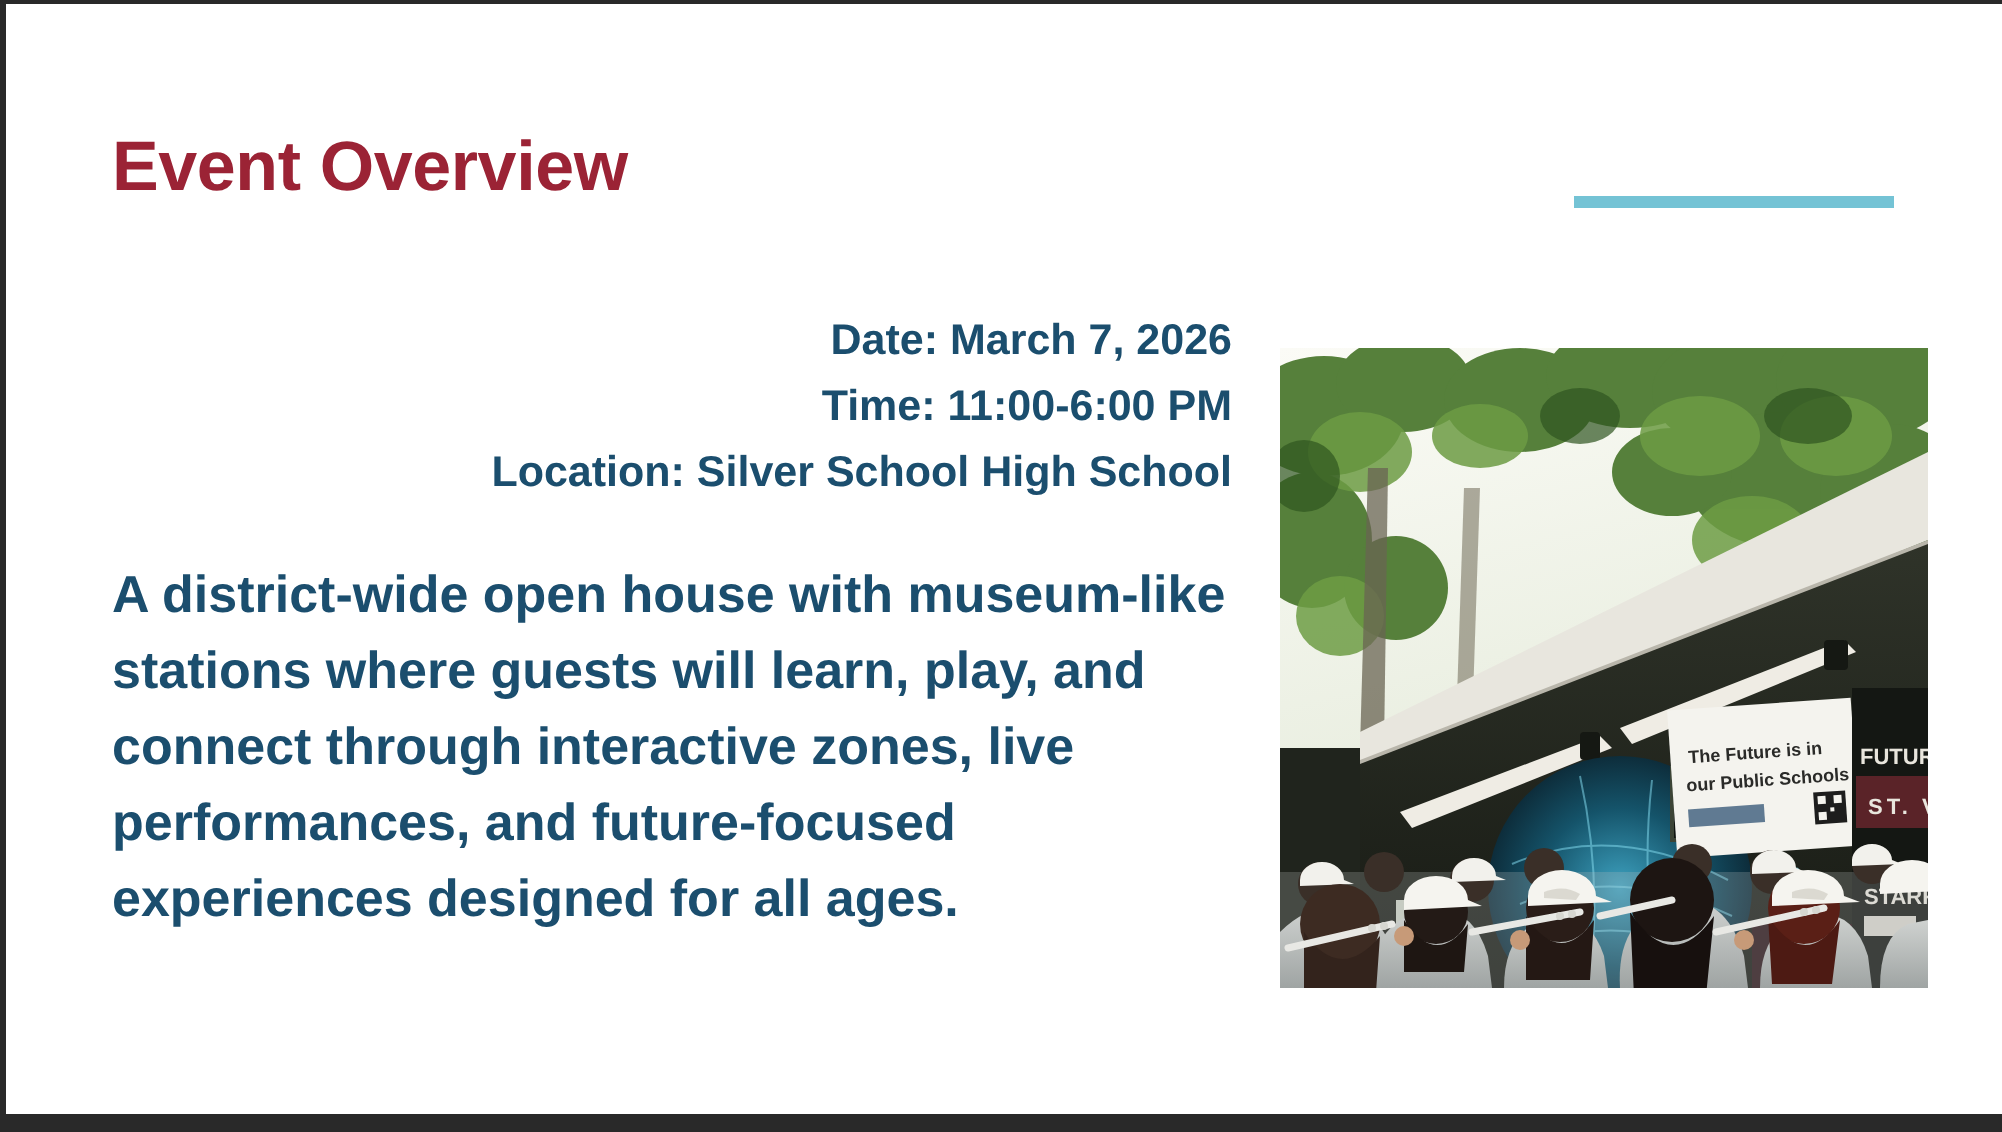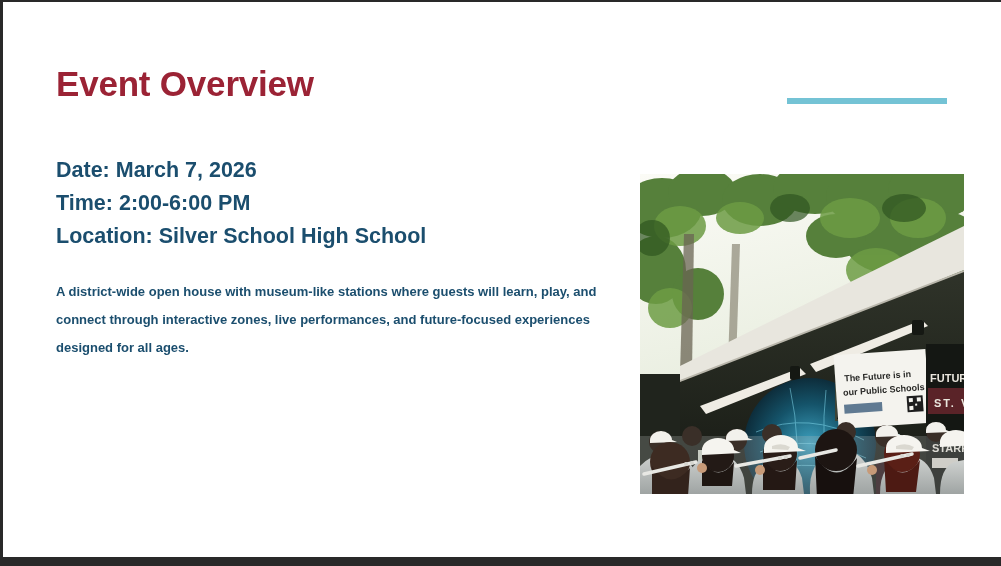--- a/index.html
+++ b/index.html
@@ -56,37 +56,38 @@
     top: 152px;
     width: 560px;
   }
 
   .detail-line {
     font-size: 21.5px;
     font-weight: bold;
     color: #1B4E6E;
     line-height: 33px;
     white-space: nowrap;
+    text-align: right;
   }
 
   .audience {
     margin-top: 22px;
     font-size: 17px;
     font-weight: bold;
     color: #1B4E6E;
     line-height: 25px;
     width: 545px;
   }
 
   .description {
     margin-top: 25px;
-    font-size: 13px;
+    font-size: 26px;
     font-weight: bold;
     color: #1B4E6E;
-    line-height: 28px;
+    line-height: 38px;
     width: 560px;
   }
 
   
   .photo {
     position: absolute;
     left: 637px;
     top: 172px;
     width: 324px;
     height: 320px;
@@ -100,21 +101,21 @@
 
 <div class="slide">
 
   <div class="slide-title">Event Overview</div>
 
   <div class="accent-rule"></div>
 
   <div class="text-col">
 
     <div class="detail-line">Date: March 7, 2026</div>
-    <div class="detail-line">Time: 2:00-6:00 PM</div>
+    <div class="detail-line">Time: 11:00-6:00 PM</div>
     <div class="detail-line">Location: Silver School High School</div>
 
 
     <div class="description">A district-wide open house with museum-like stations where guests will learn, play, and connect through interactive zones, live performances, and future-focused experiences designed for all ages.</div>
   </div>
 
   <div class="photo">
     <svg width="324" height="320" viewBox="0 0 324 320" role="img">
       <defs>
         <linearGradient id="skyG" x1="0" y1="0" x2="0.4" y2="1">

